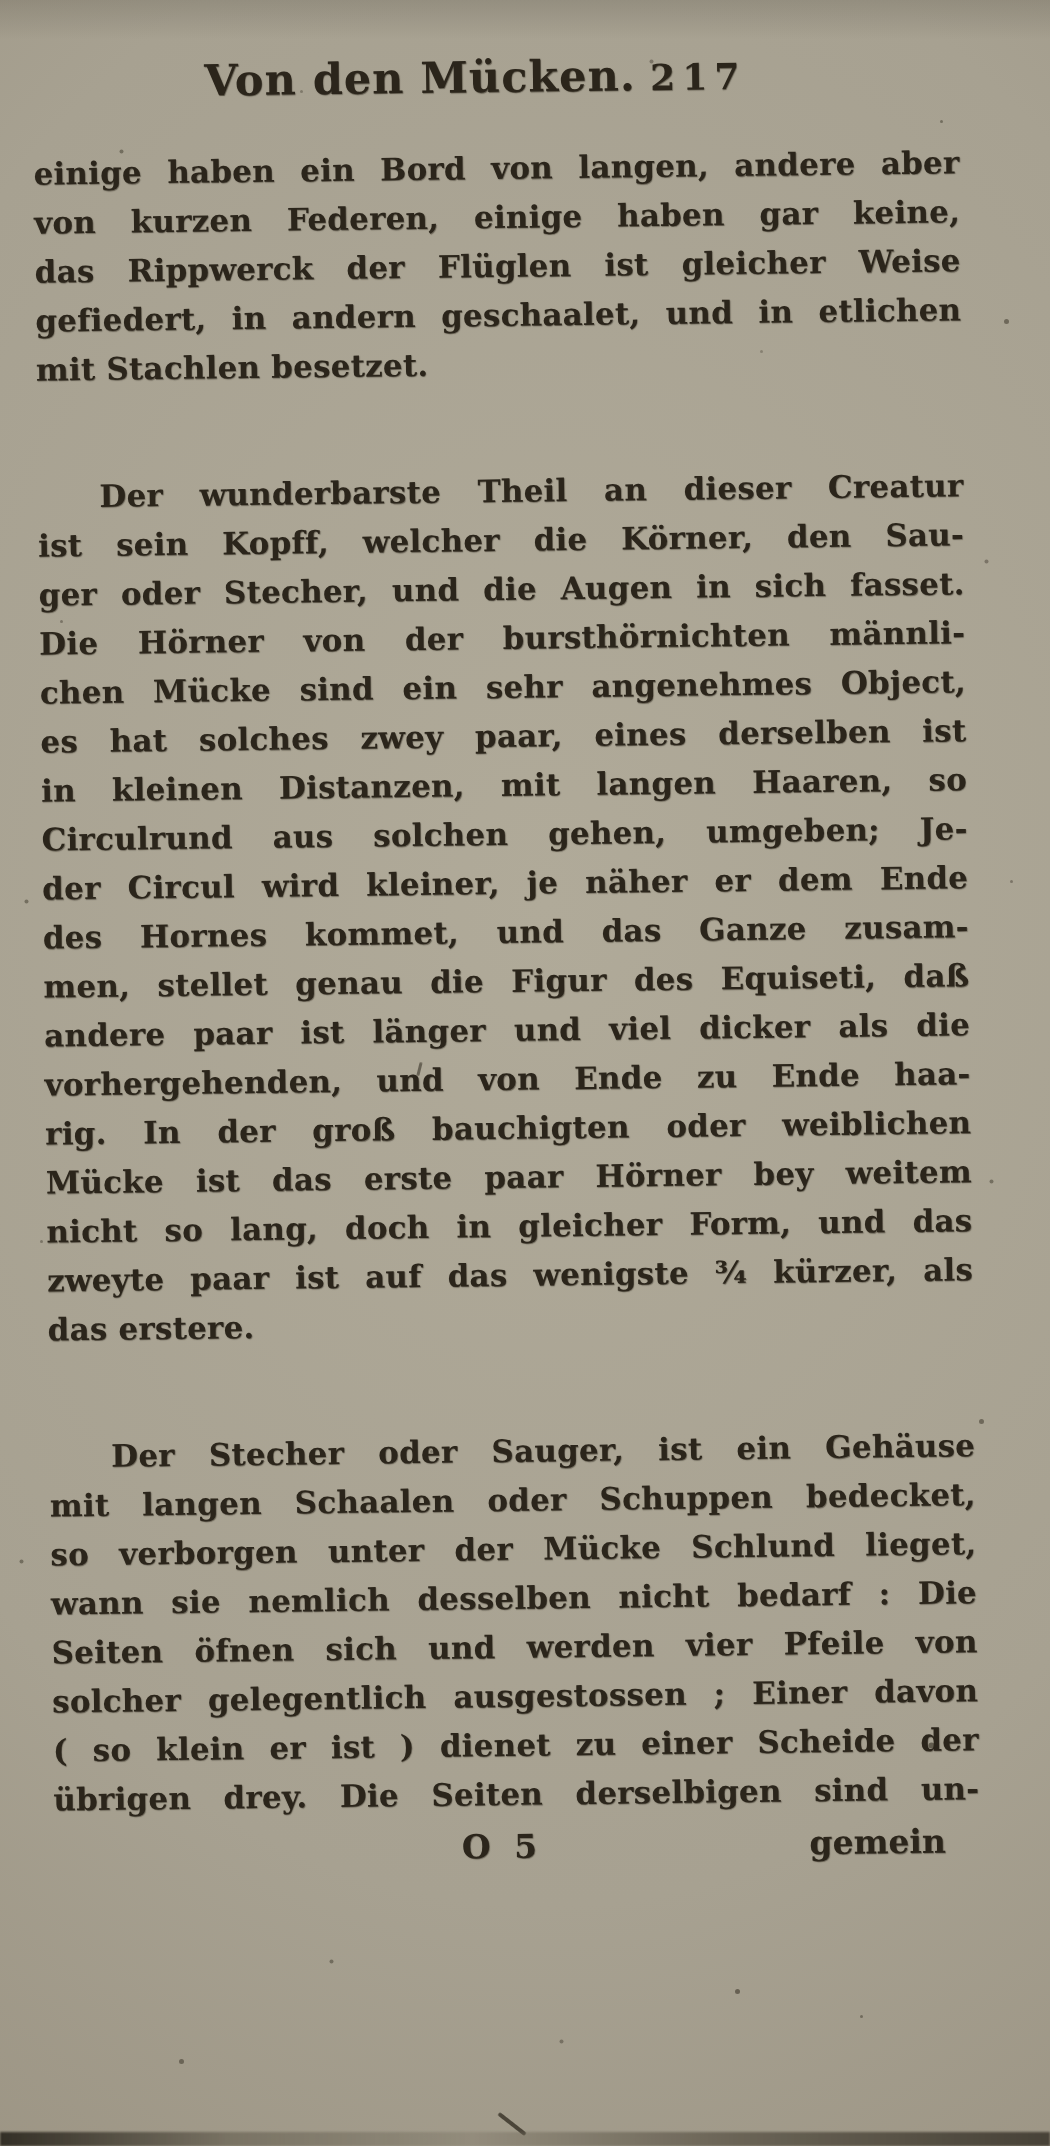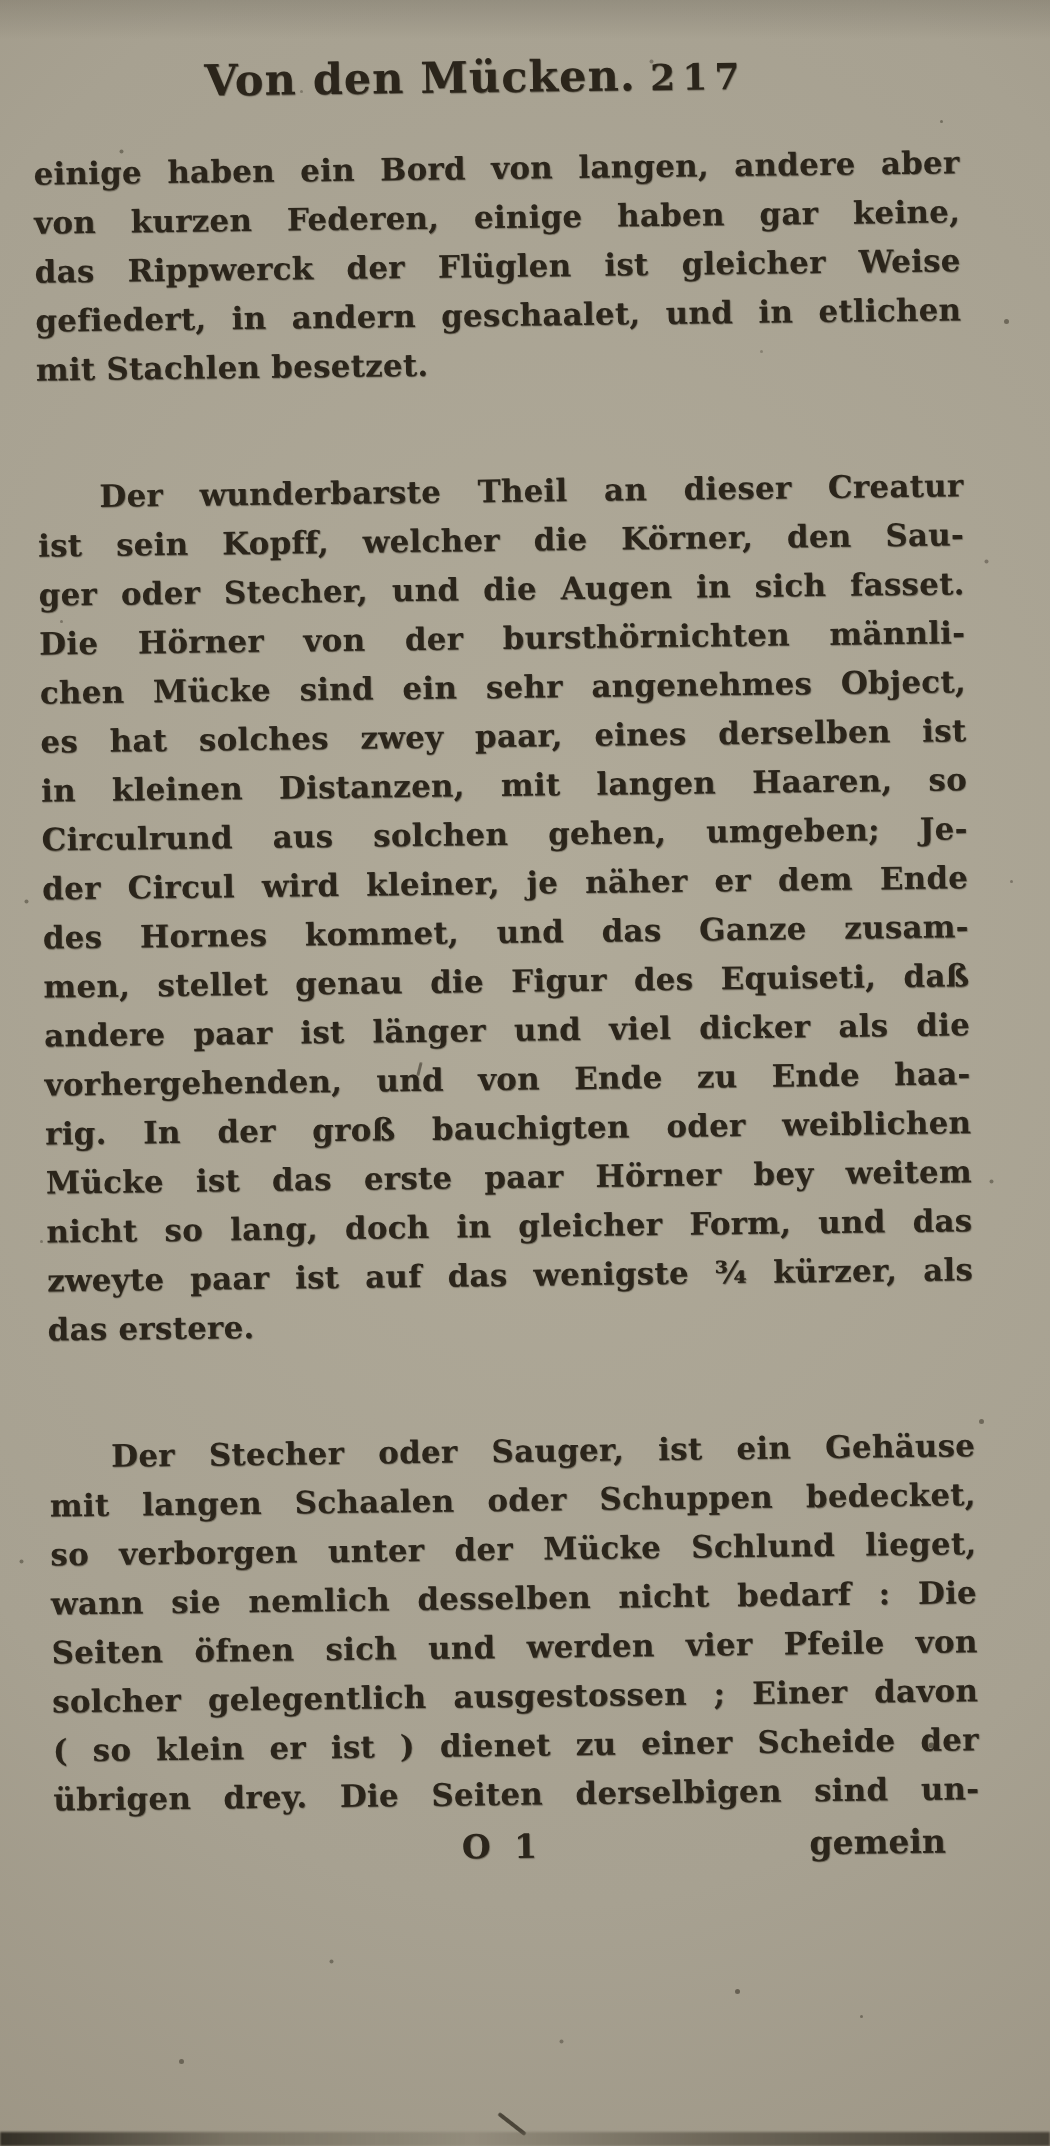--- a/index.html
+++ b/index.html
@@ -146,21 +146,21 @@
           <div class="line">mit langen Schaalen oder Schuppen bedecket,</div>
           <div class="line">so verborgen unter der Mücke Schlund lieget,</div>
           <div class="line">wann sie nemlich desselben nicht bedarf : Die</div>
           <div class="line">Seiten öfnen sich und werden vier Pfeile von</div>
           <div class="line">solcher gelegentlich ausgestossen ; Einer davon</div>
           <div class="line">( so klein er ist ) dienet zu einer Scheide der</div>
           <div class="line">übrigen drey.  Die Seiten derselbigen sind un-</div>
         </div>
       </main>
     <footer class="page-footer">
-      <span class="signature">O 1</span>
+      <span class="signature">O 5</span>
       <span class="catchword">gemein</span>
     </footer>
   </div>
   <div class="speckles"></div>
   <div class="scratch-1"></div>
   <div class="scratch-2"></div>
   <div class="bottom-edge"></div>
 </div>
 
 </body></html>

